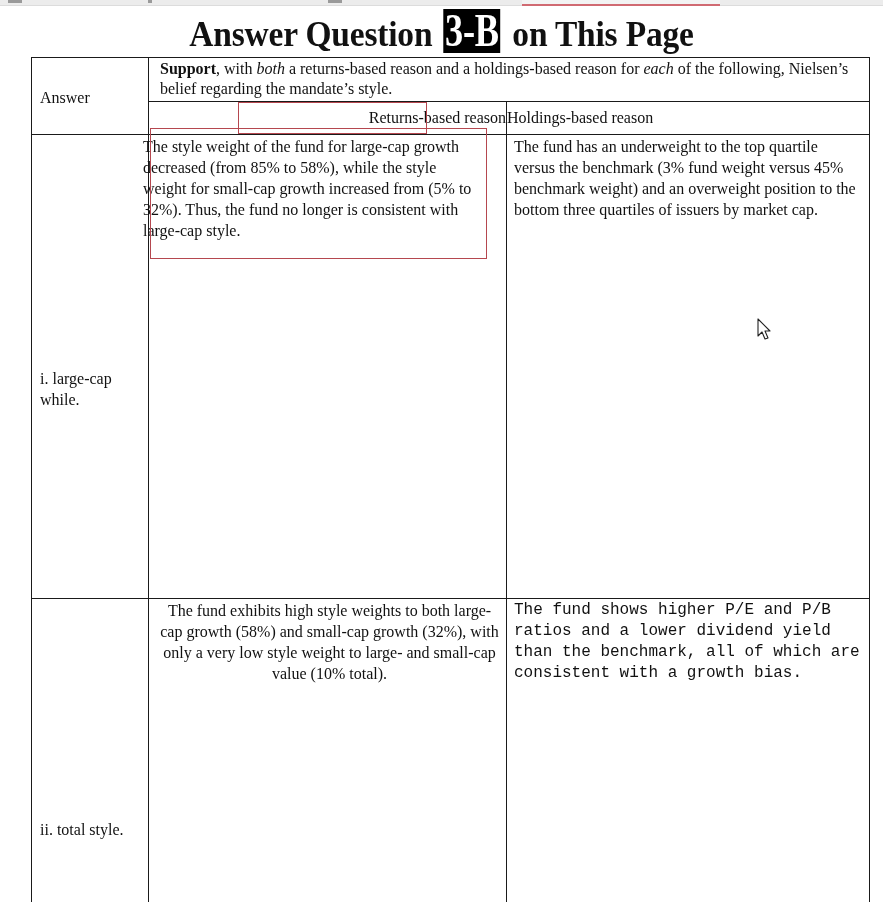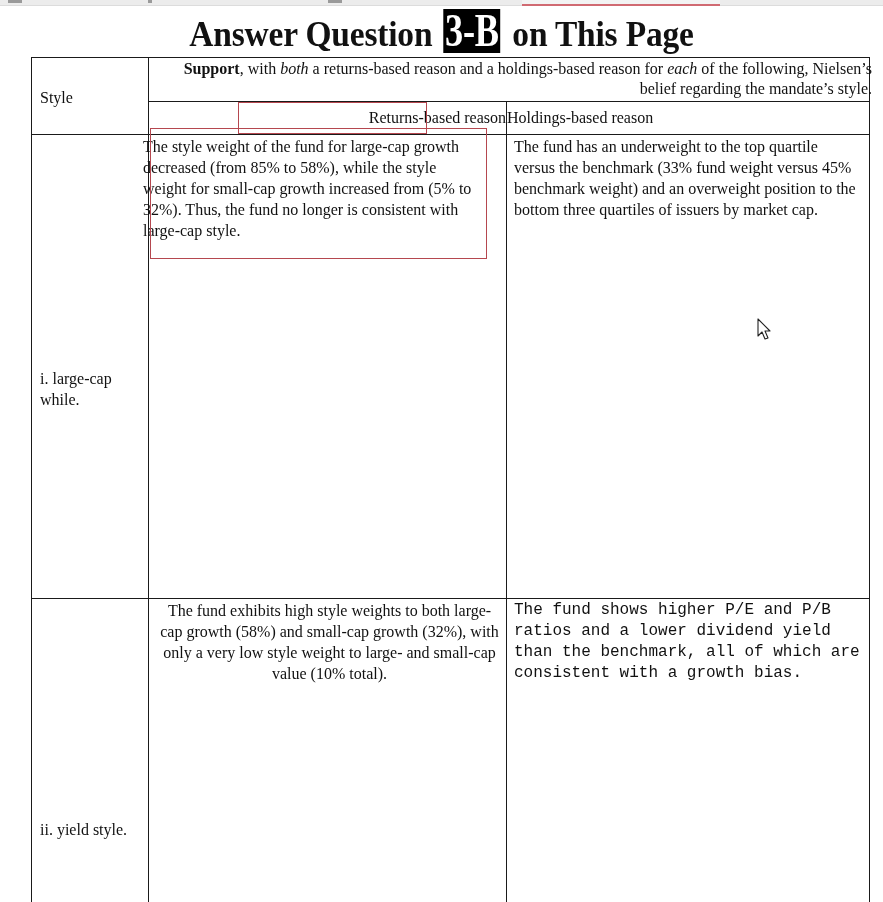--- a/index.html
+++ b/index.html
@@ -65,23 +65,23 @@
     .v { width: 1px; }
 
     .cell-text {
       position: absolute;
       font-size: 16px;
       line-height: 21px;
       color: #111;
     }
     .hdr-support {
       position: absolute;
-      left: 152px; top: 59px;
+      left: 160px; top: 59px;
       width: 720px;
-      text-align: right;
+      text-align: left;
       font-size: 16px;
       line-height: 20px;
     }
     .hdr-support b { font-weight: bold; }
     .hdr-support i { font-style: italic; }
 
     .redbox {
       position: absolute;
       border: 1px solid #b5474f;
       box-sizing: border-box;
@@ -115,37 +115,37 @@
   <div class="line h" style="left:31px;top:57px;width:839px;"></div>
   <div class="line h" style="left:148px;top:101px;width:722px;"></div>
   <div class="line h" style="left:31px;top:134px;width:839px;"></div>
   <div class="line h" style="left:31px;top:598px;width:839px;"></div>
 
   <div class="line v" style="left:31px;top:57px;height:845px;"></div>
   <div class="line v" style="left:148px;top:57px;height:845px;"></div>
   <div class="line v" style="left:506px;top:101px;height:801px;"></div>
   <div class="line v" style="left:869px;top:57px;height:845px;"></div>
 
-  <div class="cell-text" style="left:40px;top:87px;">Style</div>
+  <div class="cell-text" style="left:40px;top:87px;">Answer</div>
 
   <div class="hdr-support">
     <b>Support</b><span>, with </span><i>both</i><span> a returns-based reason and a holdings-based reason for </span><i>each</i><span> of the following, Nielsen’s belief regarding the mandate’s style.</span>
   </div>
 
   <div class="cell-text" style="left:149px;top:107px;width:357px;text-align:right;">Returns-based reason</div>
   <div class="cell-text" style="left:507px;top:107px;width:362px;text-align:left;">Holdings-based reason</div>
 
   <div>
     <div class="cell-text" style="left:40px;top:368px;width:100px;">i. large-cap while.</div>
     <div class="cell-text" style="left:143px;top:136px;width:332px;">The style weight of the fund for large-cap growth decreased (from 85% to 58%), while the style weight for small-cap growth increased from (5% to 32%).  Thus, the fund no longer is consistent with large-cap style.</div>
-    <div class="cell-text" style="left:514px;top:136px;width:348px;">The fund has an underweight to the top quartile versus the benchmark (33% fund weight versus 45% benchmark weight) and an overweight position to the bottom three quartiles of issuers by market cap.</div>
+    <div class="cell-text" style="left:514px;top:136px;width:348px;">The fund has an underweight to the top quartile versus the benchmark (3% fund weight versus 45% benchmark weight) and an overweight position to the bottom three quartiles of issuers by market cap.</div>
   </div>
 
   <div>
-    <div class="cell-text" style="left:40px;top:819px;width:100px;">ii. yield style.</div>
+    <div class="cell-text" style="left:40px;top:819px;width:100px;">ii. total style.</div>
     <div class="cell-text" style="left:157px;top:600px;width:345px;text-align:center;">The fund exhibits high style weights to both large-cap growth (58%) and small-cap growth (32%), with only a very low style weight to large- and small-cap value (10% total).</div>
     <div class="cell-text" style="left:514px;top:600px;width:348px;font-family:Liberation Mono, monospace;">The fund shows higher P/E and P/B ratios and a lower dividend yield than the benchmark, all of which are consistent with a growth bias.</div>
   </div>
 </div>
 
 <div class="redbox" style="left: 238px; top: 102px; width: 189px; height: 32px; border-color: rgb(181, 71, 79);"></div>
 <div class="redbox" style="left: 150px; top: 128px; width: 337px; height: 131px; border-color: rgb(181, 71, 79);"></div>
 
 <svg class="cursor" viewBox="0 0 16 24">
   <path d="M1 1 L1 18 L5 14 L8 21 L11 20 L8 13 L13 13 Z" fill="#ffffff" stroke="#222" stroke-width="1.1" stroke-linejoin="round"></path>

